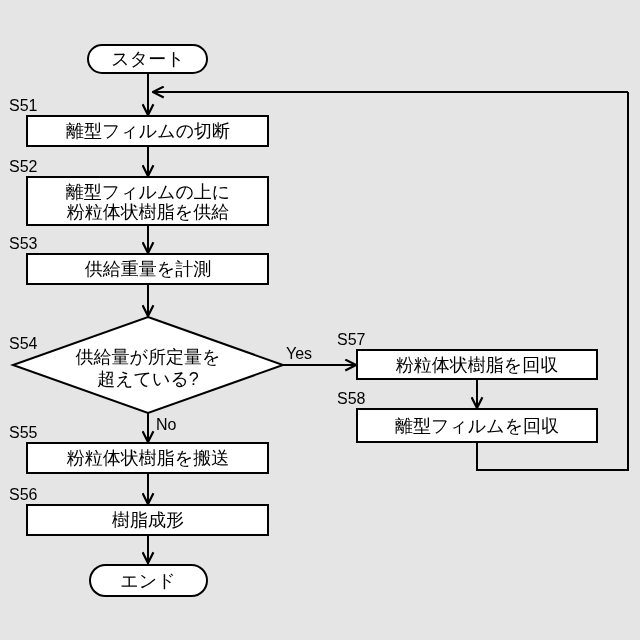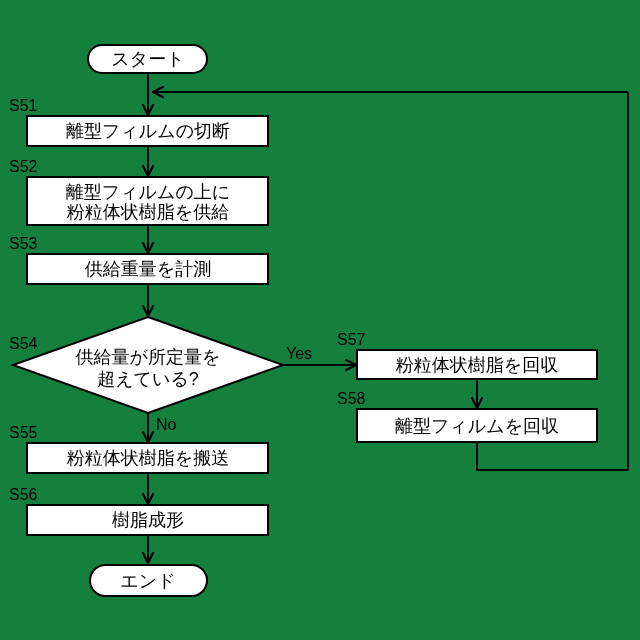--- a/index.html
+++ b/index.html
@@ -4,21 +4,21 @@
 <style>
   html, body {
     margin: 0;
     padding: 0;
     background: #ffffff;
   }
   .canvas {
     position: relative;
     width: 640px;
     height: 640px;
-    background: #15803d;
+    background: #e5e5e5;
     overflow: hidden;
   }
   svg {
     display: block;
     font-family: "Liberation Sans", "DejaVu Sans", sans-serif;
   }
   .shape {
     fill: #ffffff;
     stroke: #000000;
     stroke-width: 2;

